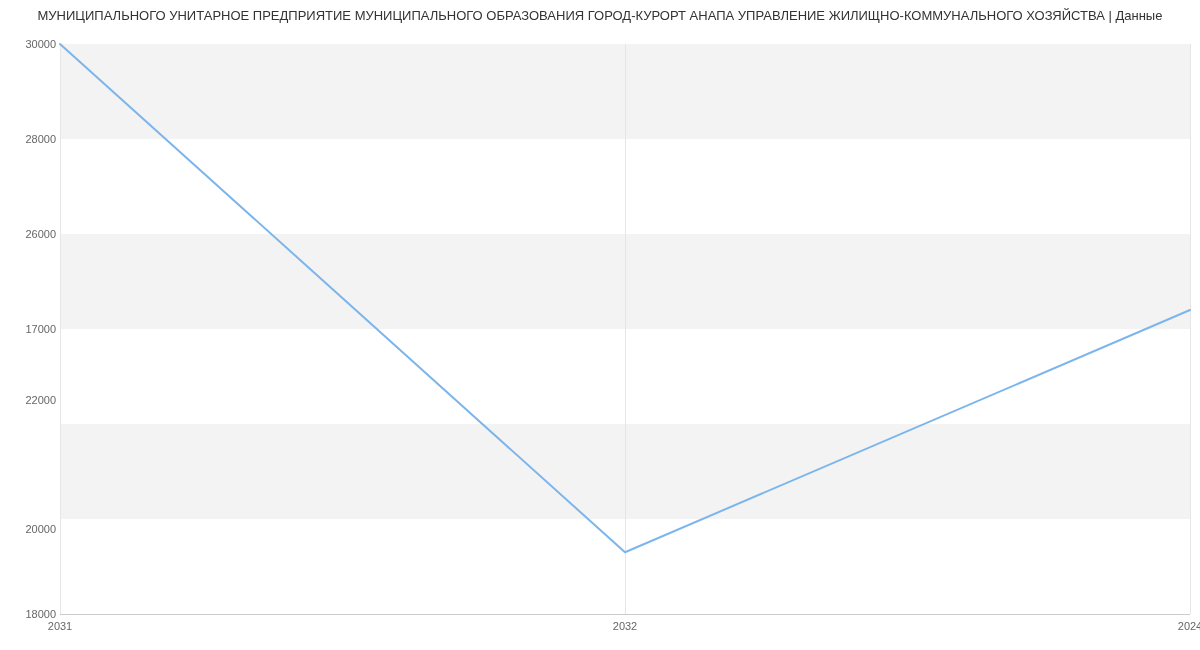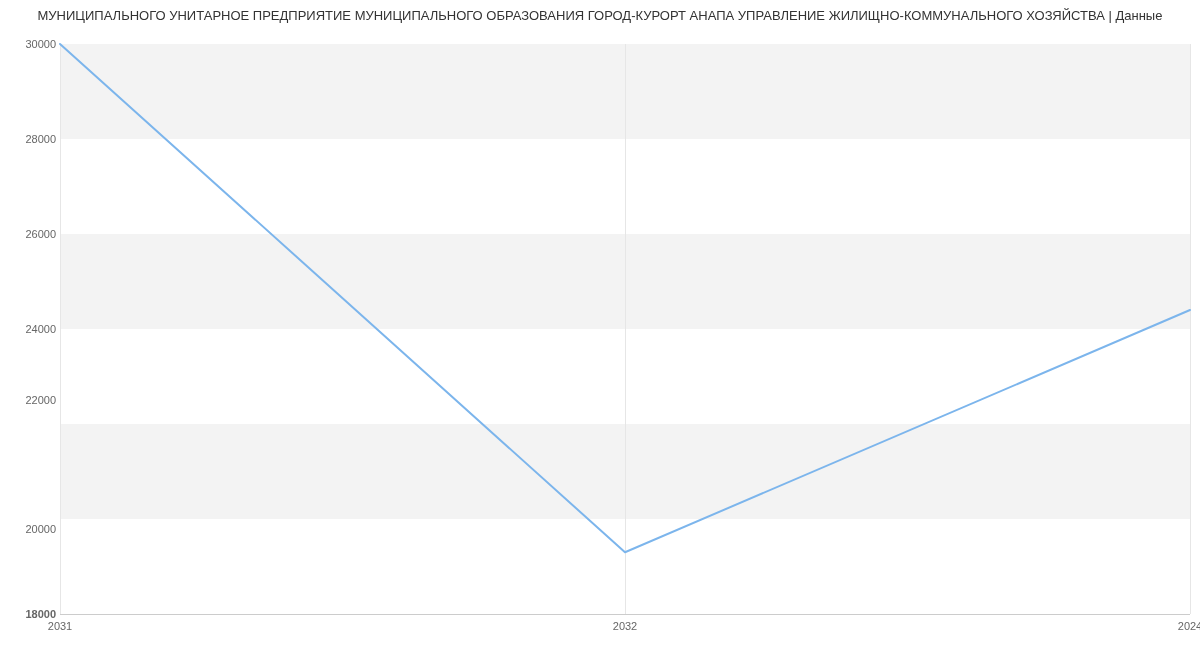--- a/index.html
+++ b/index.html
@@ -105,24 +105,24 @@
     <div class="grid-line-v" style="left:50%;"></div>
     <div class="grid-line-v" style="left:100%;"></div>
 
     <div class="axis-line" style="left:0; top:100%; width:100%; height:1px;"></div>
 
     <svg class="line-layer" viewBox="0 0 1130 570" preserveAspectRatio="none">
       <path id="series-path" class="data-line" d="M0.00 0.00 L565.00 508.25 L1130.00 266.00"></path>
     </svg>
   </div>
 
-  <div class="y-tick-label" style="top:614px;font-weight:bold;">18000</div>
+  <div class="y-tick-label" style="top:614px;">18000</div>
   <div class="y-tick-label" style="top:519px;margin-top:10px;">20000</div>
   <div class="y-tick-label" style="top:400px;">22000</div>
-  <div class="y-tick-label" style="top:329px;">24000</div>
+  <div class="y-tick-label" style="top:329px;">17000</div>
   <div class="y-tick-label" style="top:234px;">26000</div>
   <div class="y-tick-label" style="top:139px;">28000</div>
   <div class="y-tick-label" style="top:44px;">30000</div>
 
   <div class="x-tick-label" style="left:60px;">2031</div>
   <div class="x-tick-label" style="left:625px;">2032</div>
   <div class="x-tick-label" style="left:1190px;">2024</div>
 </div>
 
 </body></html>

